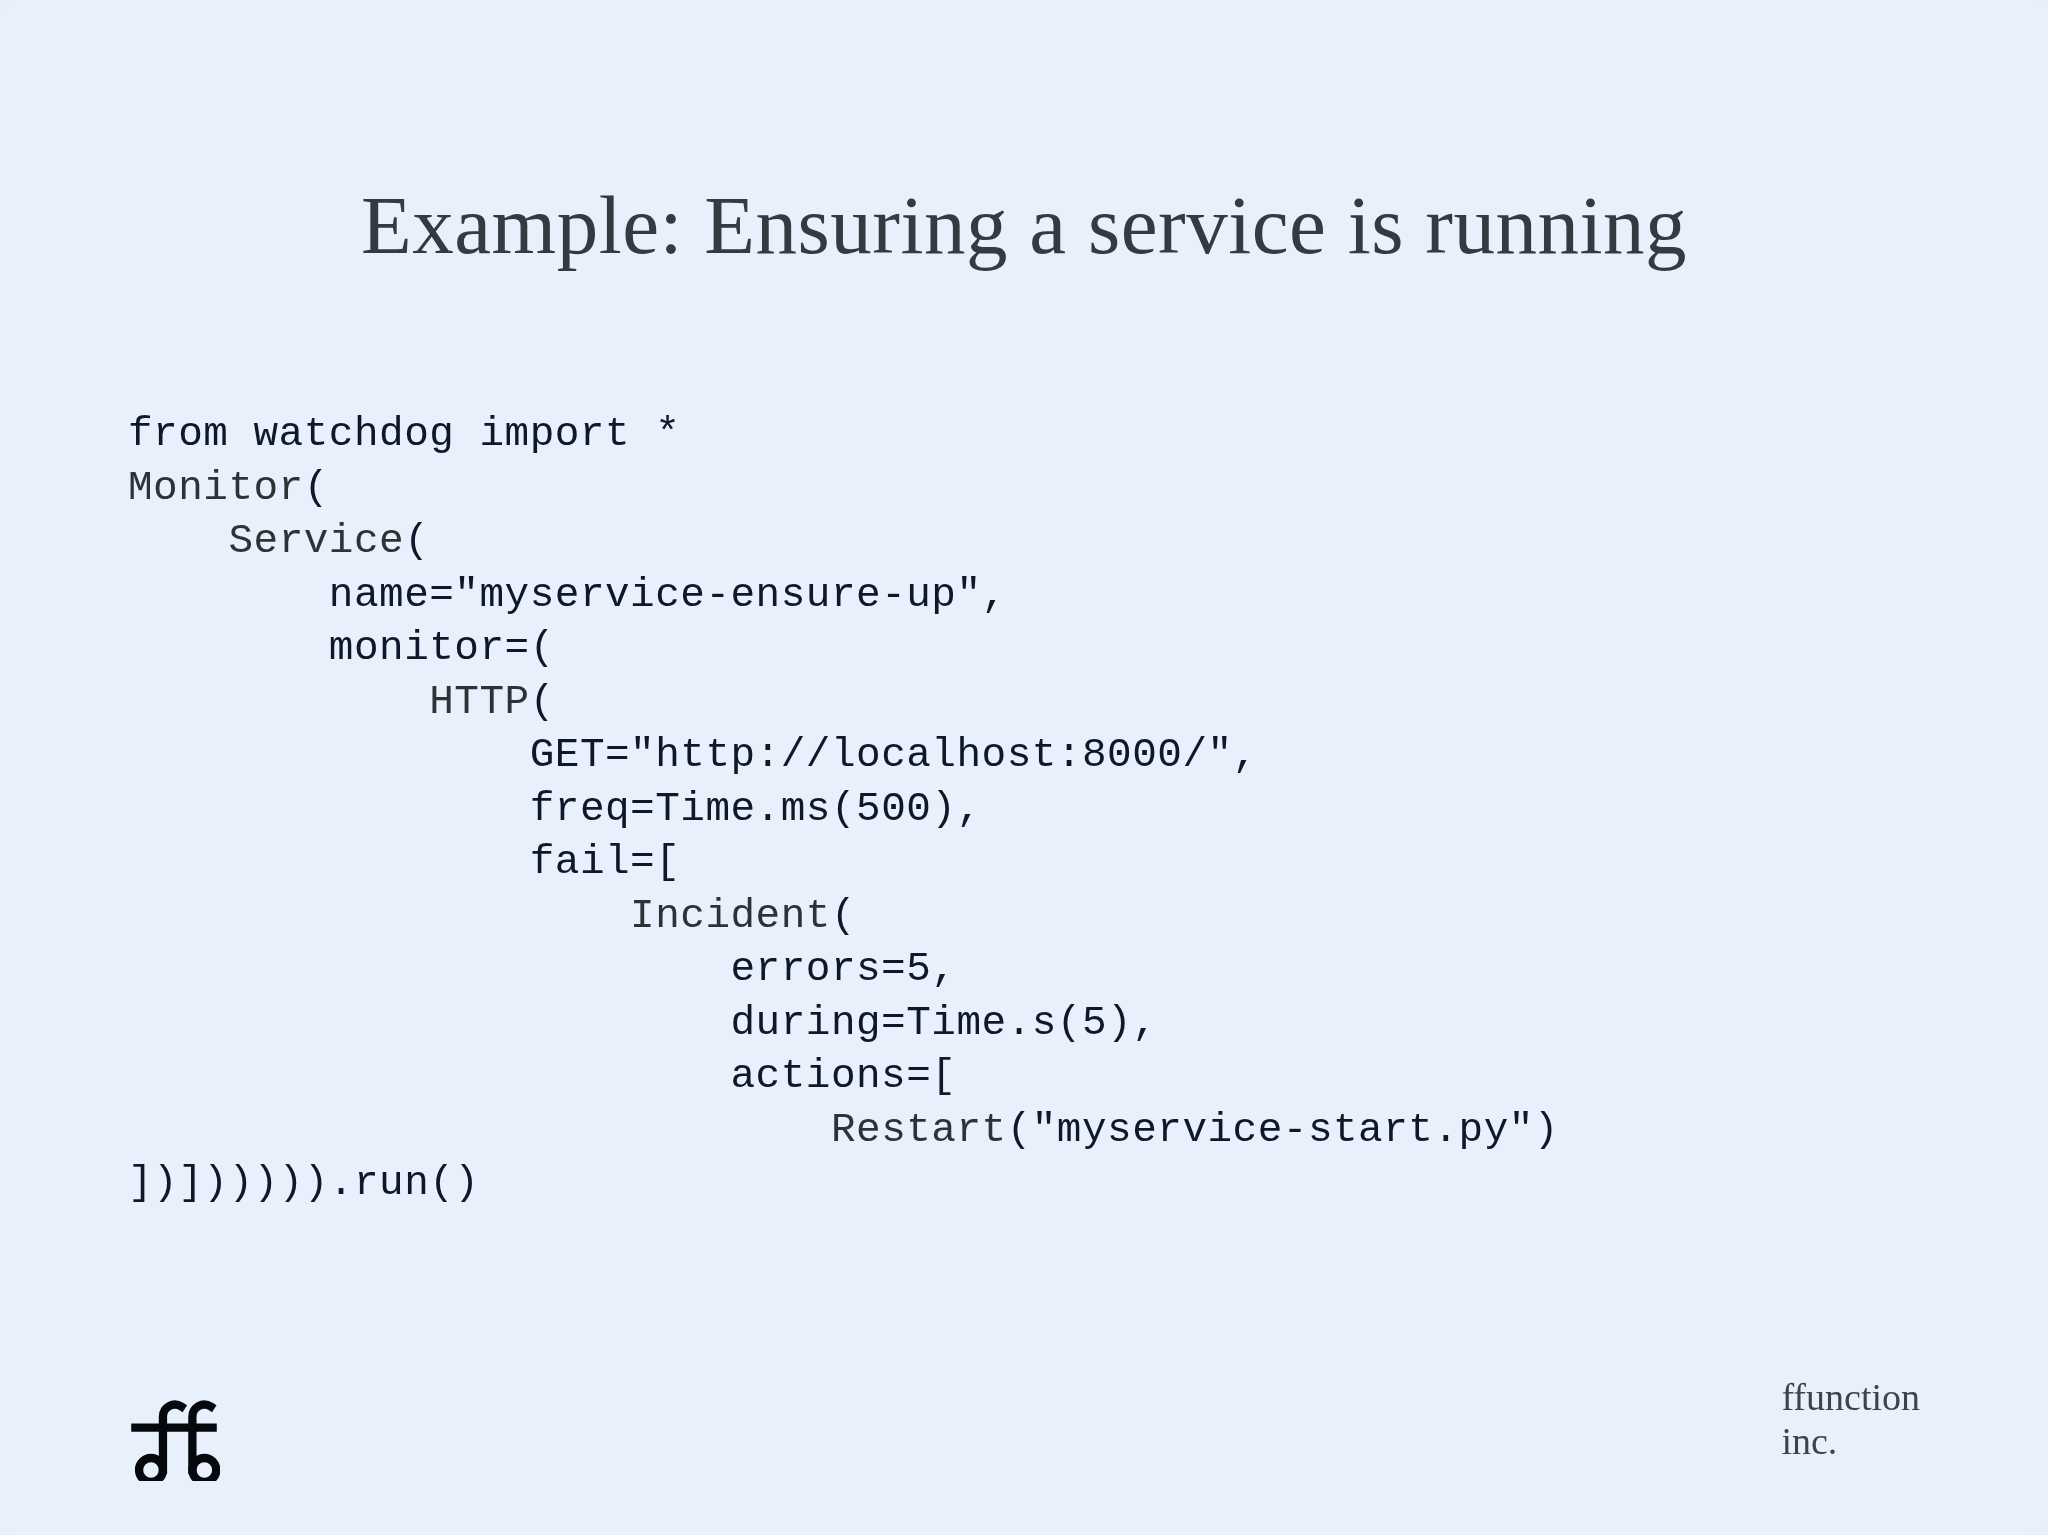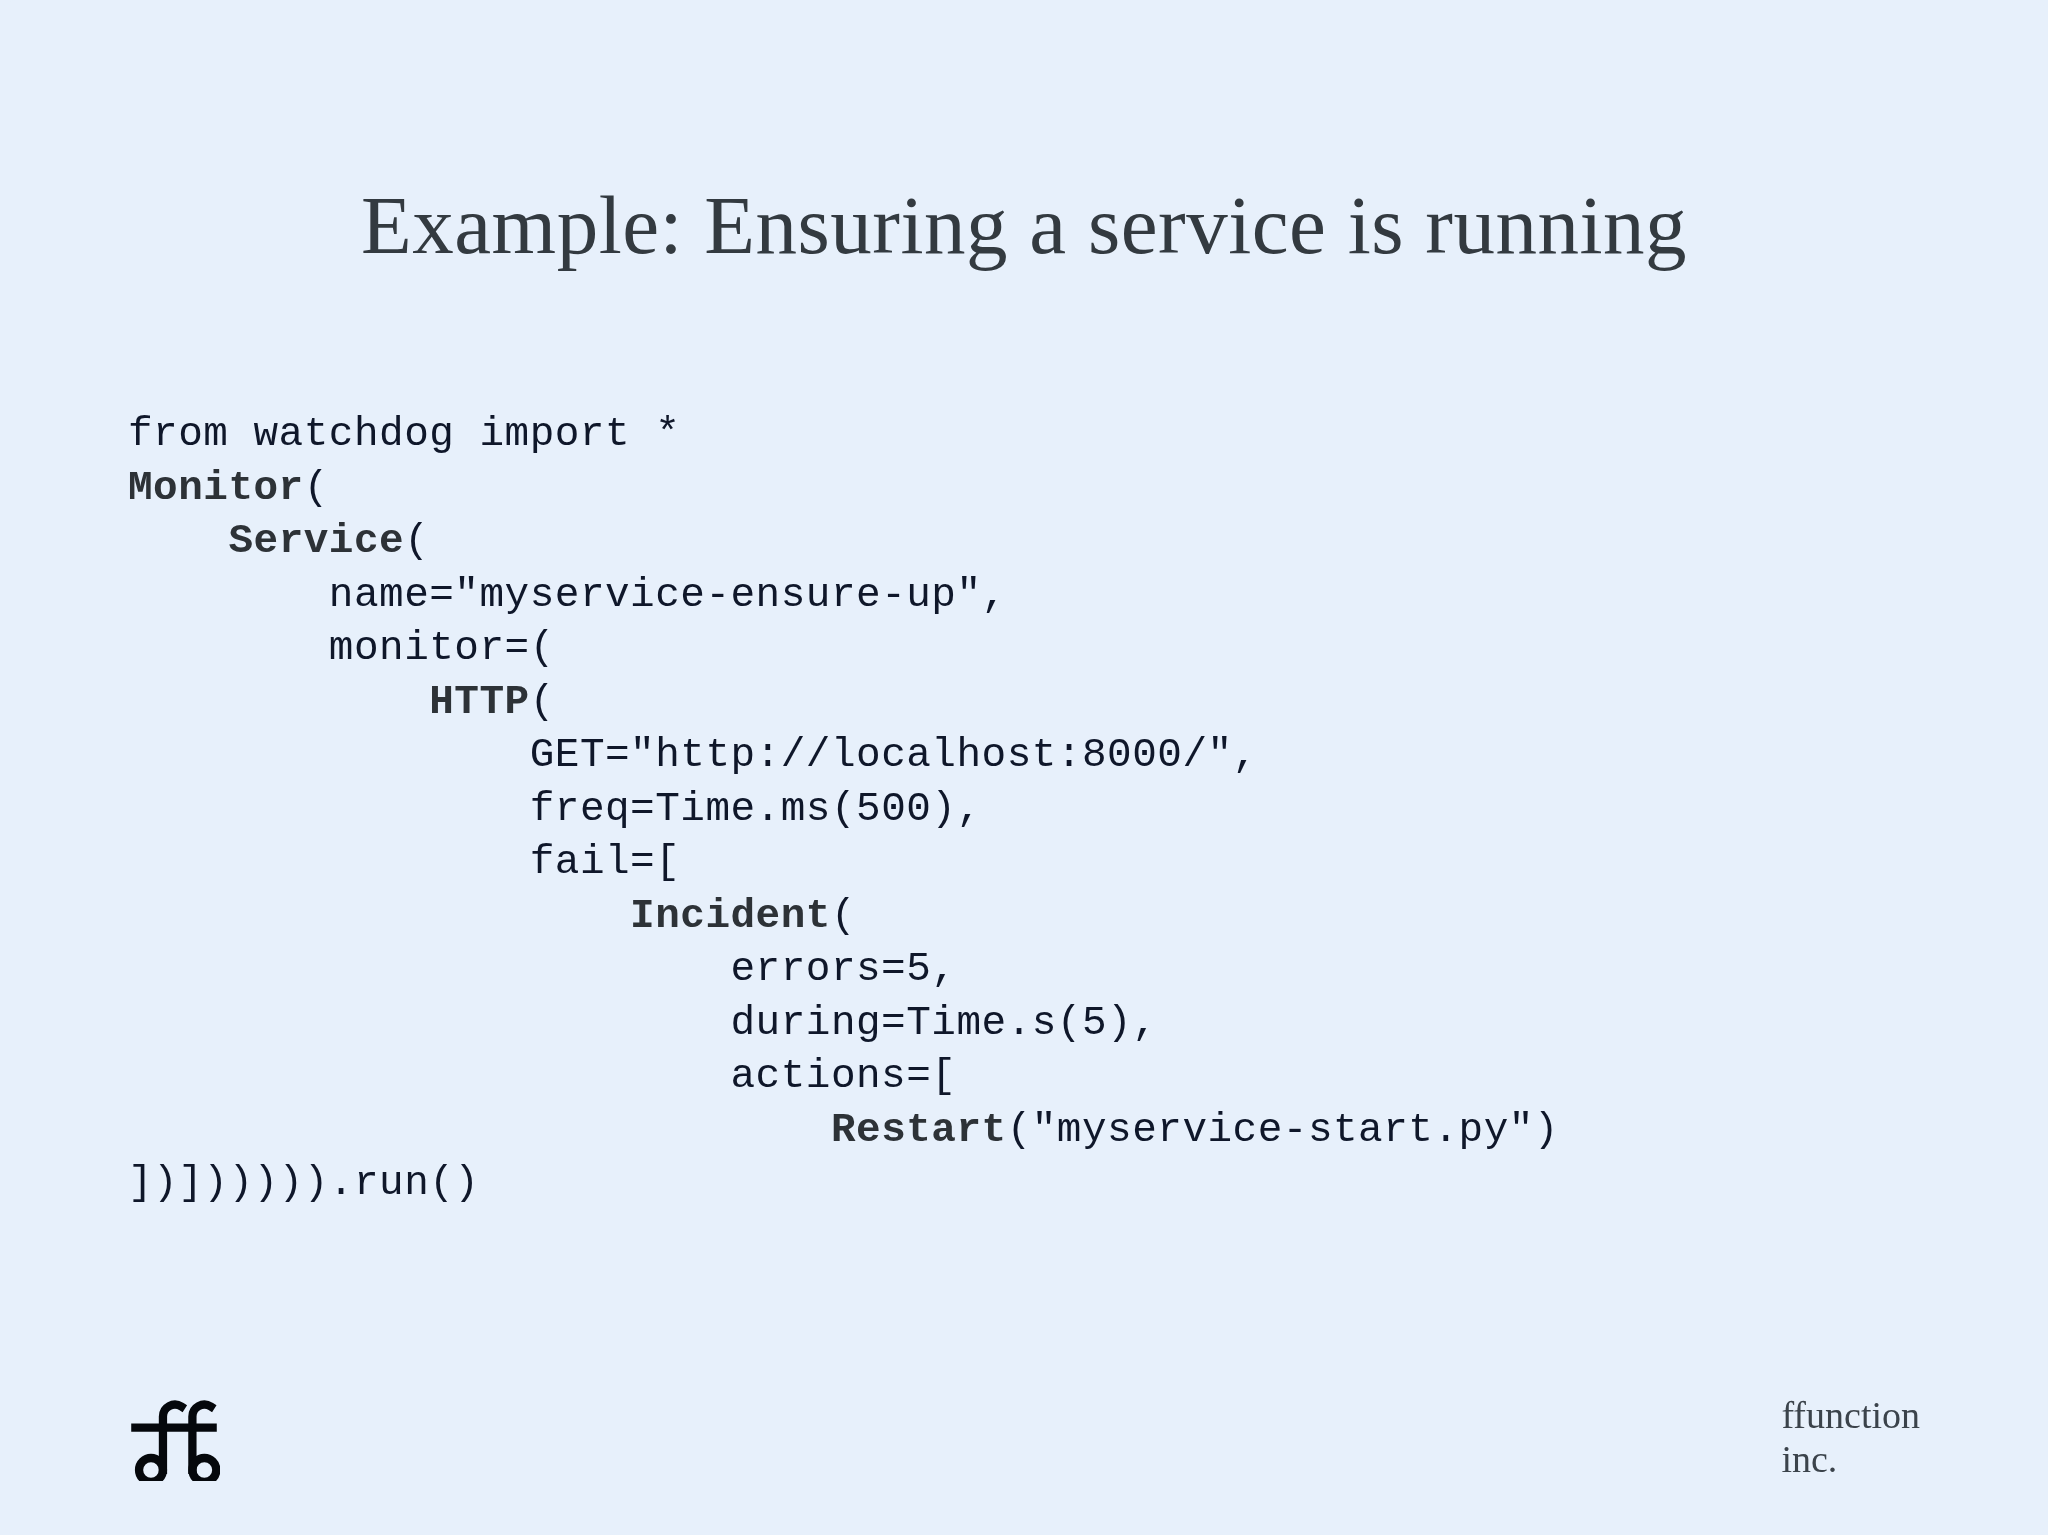--- a/index.html
+++ b/index.html
@@ -50,21 +50,21 @@
     color: #555e66;
     white-space: pre;
     letter-spacing: 0.5px;
   }
   .code-line {
     display: block;
     height: 53.5px;
     white-space: pre;
   }
   .tok-b {
-    font-weight: bold;
+    font-weight: normal;
     color: #2d3237;
   }
   .tok-n {
     font-weight: 400;
     color: #0f172a;
   }
 
   
   .logo-mark {
     position: absolute;
@@ -74,21 +74,21 @@
     height: 92px;
   }
   .logo-mark svg {
     display: block;
     width: 92px;
     height: 92px;
   }
   .footer-credit {
     position: absolute;
     right: 128px;
-    bottom: 54px;
+    bottom: 72px;
     text-align: left;
     font-family: "Liberation Serif", serif;
     font-size: 38px;
     line-height: 44px;
     color: #3b434b;
     margin-left: 16px;
   }
   .footer-credit span {
     display: block;
   }

